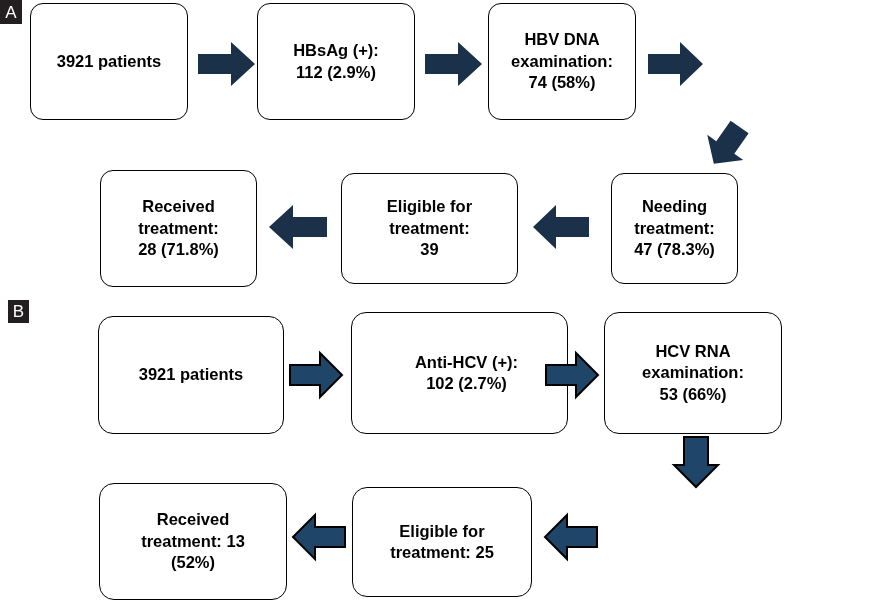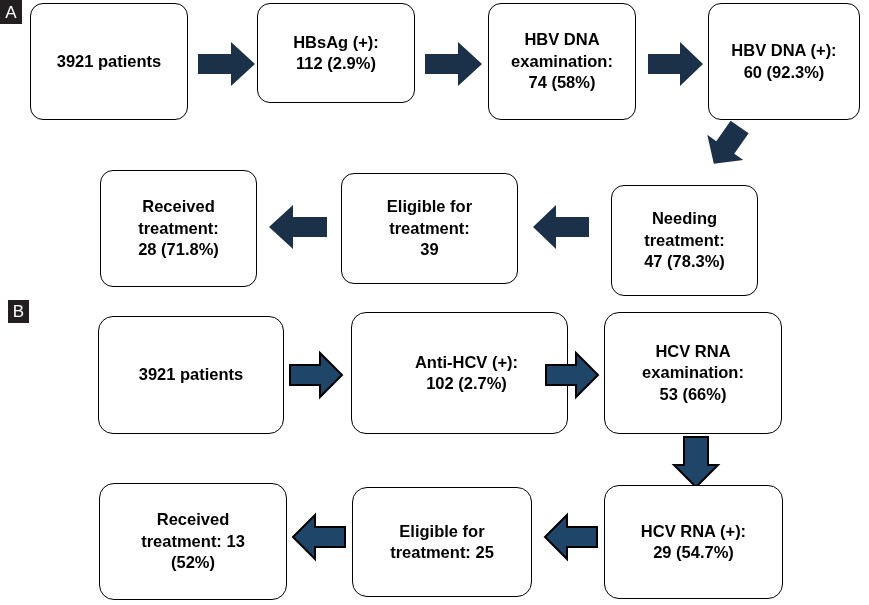--- a/index.html
+++ b/index.html
@@ -72,51 +72,49 @@
   <div class="panel-badge" style="left:0px; top:0px; width:22px; height:24px;">A</div>
 
   <div class="node" style="left:30px; top:3px; width:158px; height:117px;">3921 patients</div>
 
   <span class="arrow" style="left:198px; top:42px; width:57px; height:44px;">
     <svg width="57" height="44" viewBox="0 0 57 44">
       <path d="M0,12 L33,12 L33,0 L57,22 L33,44 L33,32 L0,32 Z" fill="#1b3049"></path>
     </svg>
   </span>
 
-  <div class="node" style="left:257px; top:3px; width:158px; height:100px;">HBsAg (+):
+  <div class="node" style="left:257px; top:3px; width:158px; height:117px;">HBsAg (+):
 112 (2.9%)</div>
 
   <span class="arrow" style="left:425px; top:42px; width:57px; height:44px;">
     <svg width="57" height="44" viewBox="0 0 57 44">
       <path d="M0,12 L33,12 L33,0 L57,22 L33,44 L33,32 L0,32 Z" fill="#1b3049"></path>
     </svg>
   </span>
 
   <div class="node" style="left:488px; top:3px; width:148px; height:117px;">HBV DNA
 examination:
 74 (58%)</div>
 
   <span class="arrow" style="left:648px; top:42px; width:55px; height:44px;">
     <svg width="55" height="44" viewBox="0 0 55 44">
       <path d="M0,12 L32,12 L32,0 L55,22 L32,44 L32,32 L0,32 Z" fill="#1b3049"></path>
     </svg>
   </span>
 
-  <div class="node" style="left:708px; top:3px; width:152px; height:117px;">HBV DNA (+):
-60 (92.3%)</div>
 
   <span class="arrow" style="left:703px; top:123px; width:48px; height:45px;">
     <svg width="48" height="45" viewBox="0 0 48 45">
       <g transform="rotate(125 24 22)">
         <path d="M2,11 L27,11 L27,0 L47,22 L27,44 L27,33 L2,33 Z" fill="#1b3049"></path>
       </g>
     </svg>
   </span>
 
-  <div class="node" style="left:611px; top:173px; width:147px; height:111px;margin-top:12px;">Needing
+  <div class="node" style="left:611px; top:173px; width:127px; height:111px;">Needing
 treatment:
 47 (78.3%)</div>
 
   <span class="arrow" style="left:533px; top:205px; width:56px; height:44px;">
     <svg width="56" height="44" viewBox="0 0 56 44">
       <path d="M56,12 L23,12 L23,0 L0,22 L23,44 L23,32 L56,32 Z" fill="#1b3049"></path>
     </svg>
   </span>
 
   <div class="node" style="left:341px; top:173px; width:177px; height:111px;">Eligible for
@@ -155,22 +153,20 @@
   <div class="node b-panel" style="left:604px; top:312px; width:178px; height:122px;">HCV RNA
 examination:
 53 (66%)</div>
 
   <span class="arrow" style="left:673px; top:436px; width:46px; height:52px;">
     <svg width="46" height="52" viewBox="0 0 46 52">
       <path d="M11,1 L35,1 L35,29 L45,29 L23,51 L1,29 L11,29 Z" fill="#1f4569" stroke="#000000" stroke-width="2" stroke-linejoin="miter"></path>
     </svg>
   </span>
 
-  <div class="node b-panel" style="left:604px; top:485px; width:179px; height:114px;">HCV RNA (+):
-29 (54.7%)</div>
 
   <span class="arrow" style="left:543px; top:514px; width:56px; height:46px;">
     <svg width="56" height="46" viewBox="0 0 56 46">
       <path d="M54,13 L24,13 L24,1 L2,23 L24,45 L24,33 L54,33 Z" fill="#1f4569" stroke="#000000" stroke-width="2" stroke-linejoin="miter"></path>
     </svg>
   </span>
 
   <div class="node b-panel" style="left:352px; top:487px; width:180px; height:110px;">Eligible for
 treatment: 25</div>
 

